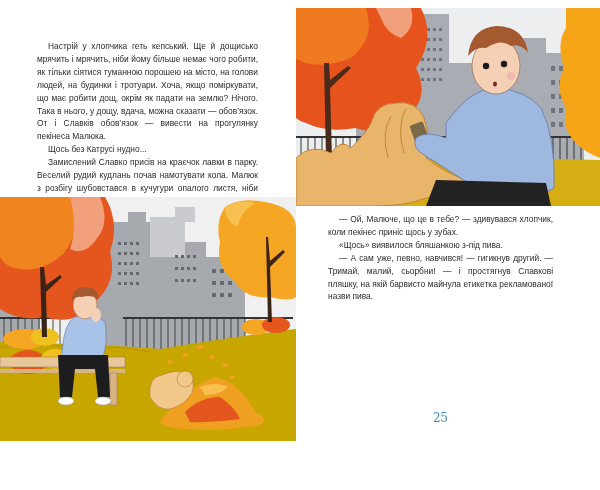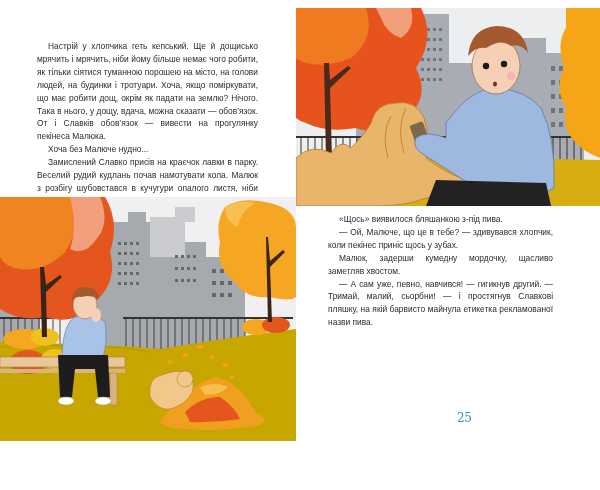--- a/index.html
+++ b/index.html
@@ -14,40 +14,40 @@
       line-height: 12.9px;
       color: #2b2b2b;
       text-align: justify;
     }
     .text-block p { text-indent: 11px; margin: 0; }
     .left-text { left: 37px; top: 40px; width: 221px; }
     .right-text { left: 328px; top: 213px; width: 225px; }
 
     .page-number {
       position: absolute;
-      left: 457px; top: 411px;
+      left: 433px; top: 411px;
       font-family: "DejaVu Serif", serif;
       font-size: 12px;
       color: #3e8ab8;
       letter-spacing: -0.5px;
     }
 
     .illus { position: absolute; overflow: hidden; }
     .illus svg { display: block; width: 100%; height: 100%; }
     .illus-top-right { left: 296px; top: 8px; width: 304px; height: 198px; }
     .illus-bottom-left { left: 0; top: 197px; width: 296px; height: 244px; }
   </style>
 </head>
 <body>
 
 <div class="spread">
 
   <div class="text-block left-text">
     <p>Настрій у хлопчика геть кепський. Ще й дощисько мрячить і мрячить, ніби йому більше немає чого робити, як тільки сі­ятися туманною порошею на місто, на голови людей, на бу­динки і тротуари. Хоча, якщо поміркувати, що має робити дощ, окрім як падати на землю? Нічого. Така в нього, у дощу, вдача, можна сказати — обов’язок. От і Славків обов’язок — вивести на прогулянку пекінеса Малюка.</p>
-    <p>Хоча без Малюче нудно...</p>
+    <p>Щось без Катрусі нудно...</p>
     <p>Замислений Славко присів на краєчок лавки в парку. Весе­лий рудий кудлань почав намотувати кола. Малюк з розбігу шубовстався в кучугури опалого листя, ніби пірнав у хвилі, здіймав довкола себе справжню мерехтливу куряву, а тоді, щасливий і захеканий, підбігав до Славка Хоробрика.</p>
   </div>
 
   <div class="illus illus-top-right">
     <svg viewBox="0 0 304 198" preserveAspectRatio="none">
       <rect x="0" y="0" width="304" height="198" fill="#eceef0"></rect>
 
       <g fill="#a9adb3">
         <rect x="80" y="40" width="40" height="120"></rect>
         <rect x="118" y="6" width="35" height="154"></rect>
@@ -304,20 +304,19 @@
           <ellipse cx="232" cy="180" rx="3" ry="2"></ellipse>
           <ellipse cx="170" cy="165" rx="3" ry="2"></ellipse>
       </g>
 
       <path d="M150 200 Q148 180 162 178 Q175 172 188 176 Q196 184 192 196 Q185 208 170 212 Q158 214 150 200 Z" fill="#f2c88a" stroke="#b77a33" stroke-width="0.6"></path>
       <circle cx="185" cy="182" r="8" fill="#f2c88a" stroke="#b77a33" stroke-width="0.6"></circle>
     </svg>
   </div>
 
   <div class="text-block right-text">
+    <p>— Ой, Малюче, що це в тебе? — здивувався хлопчик, коли пекінес приніс щось у зубах.</p>
     <p>«Щось» виявилося бляшанкою з-під пива.</p>
-    <p>— Ой, Малюче, що це в тебе? — здивувався хлопчик, коли пекінес приніс щось у зубах.</p>
-    <p>Малюк, задерши кумедну мордочку, щасливо заметляв хвостом.</p>
     <p>— А сам уже, певно, навчився! — гигикнув другий. — Три­май, малий, сьорбни! — і простягнув Славкові пляшку, на якій барвисто майнула етикетка рекламованої назви пива.</p>
   </div>
 
   <div class="page-number">25</div>
 </div>
 
 </body></html>

